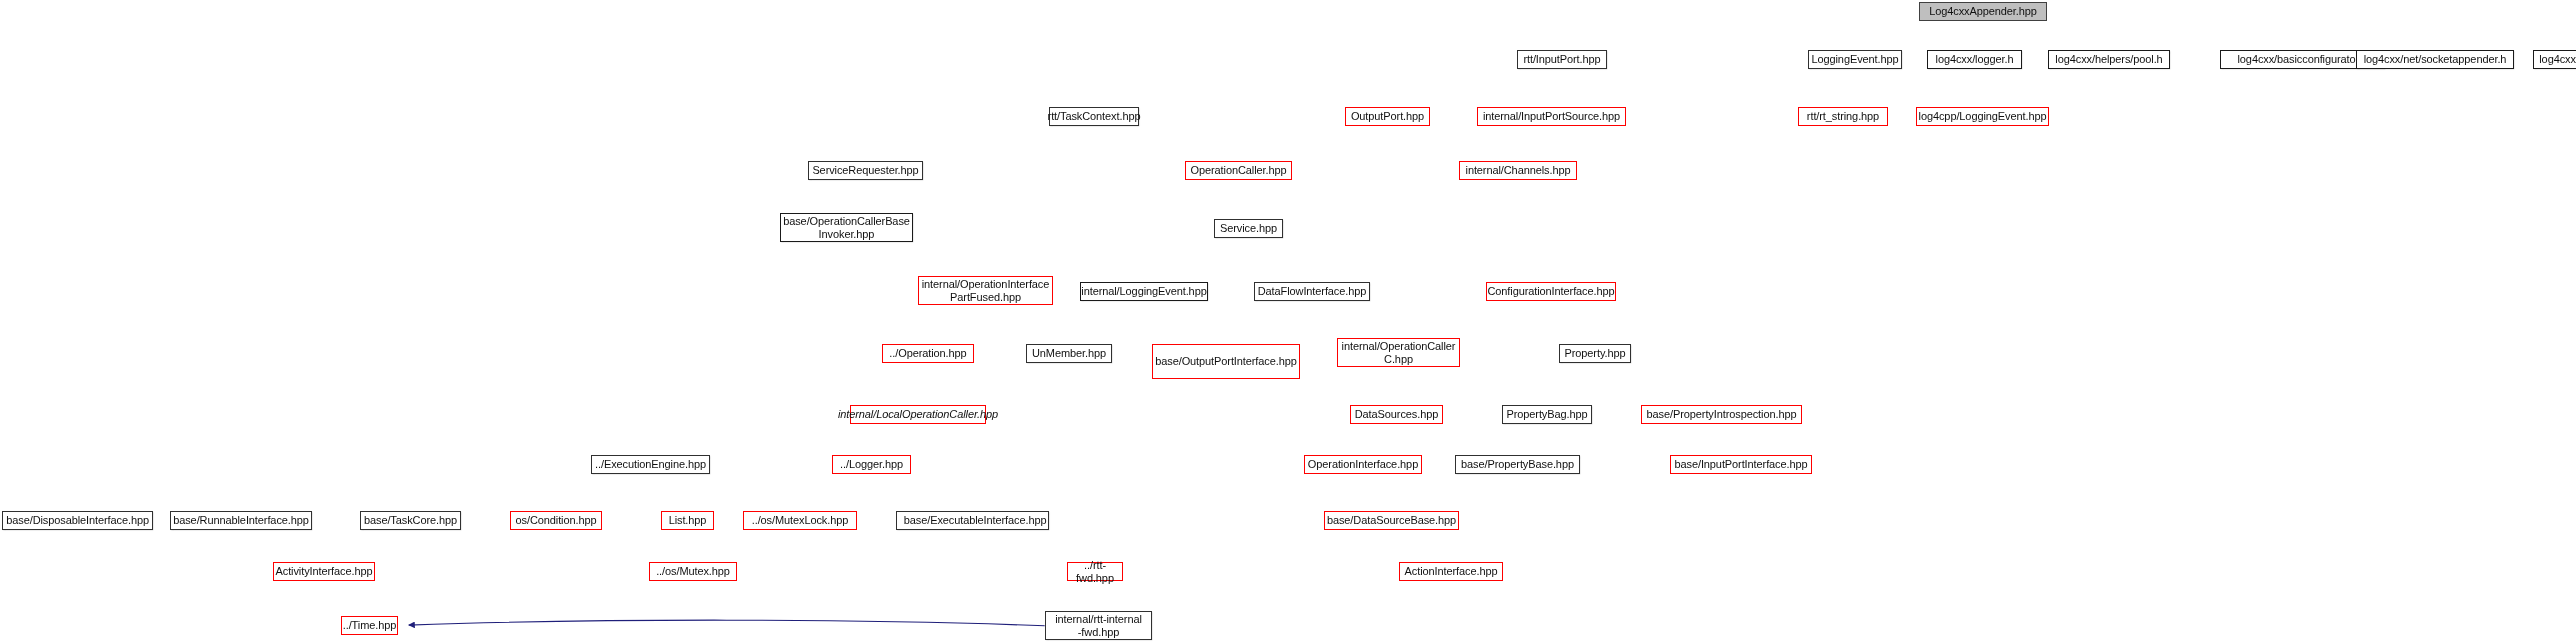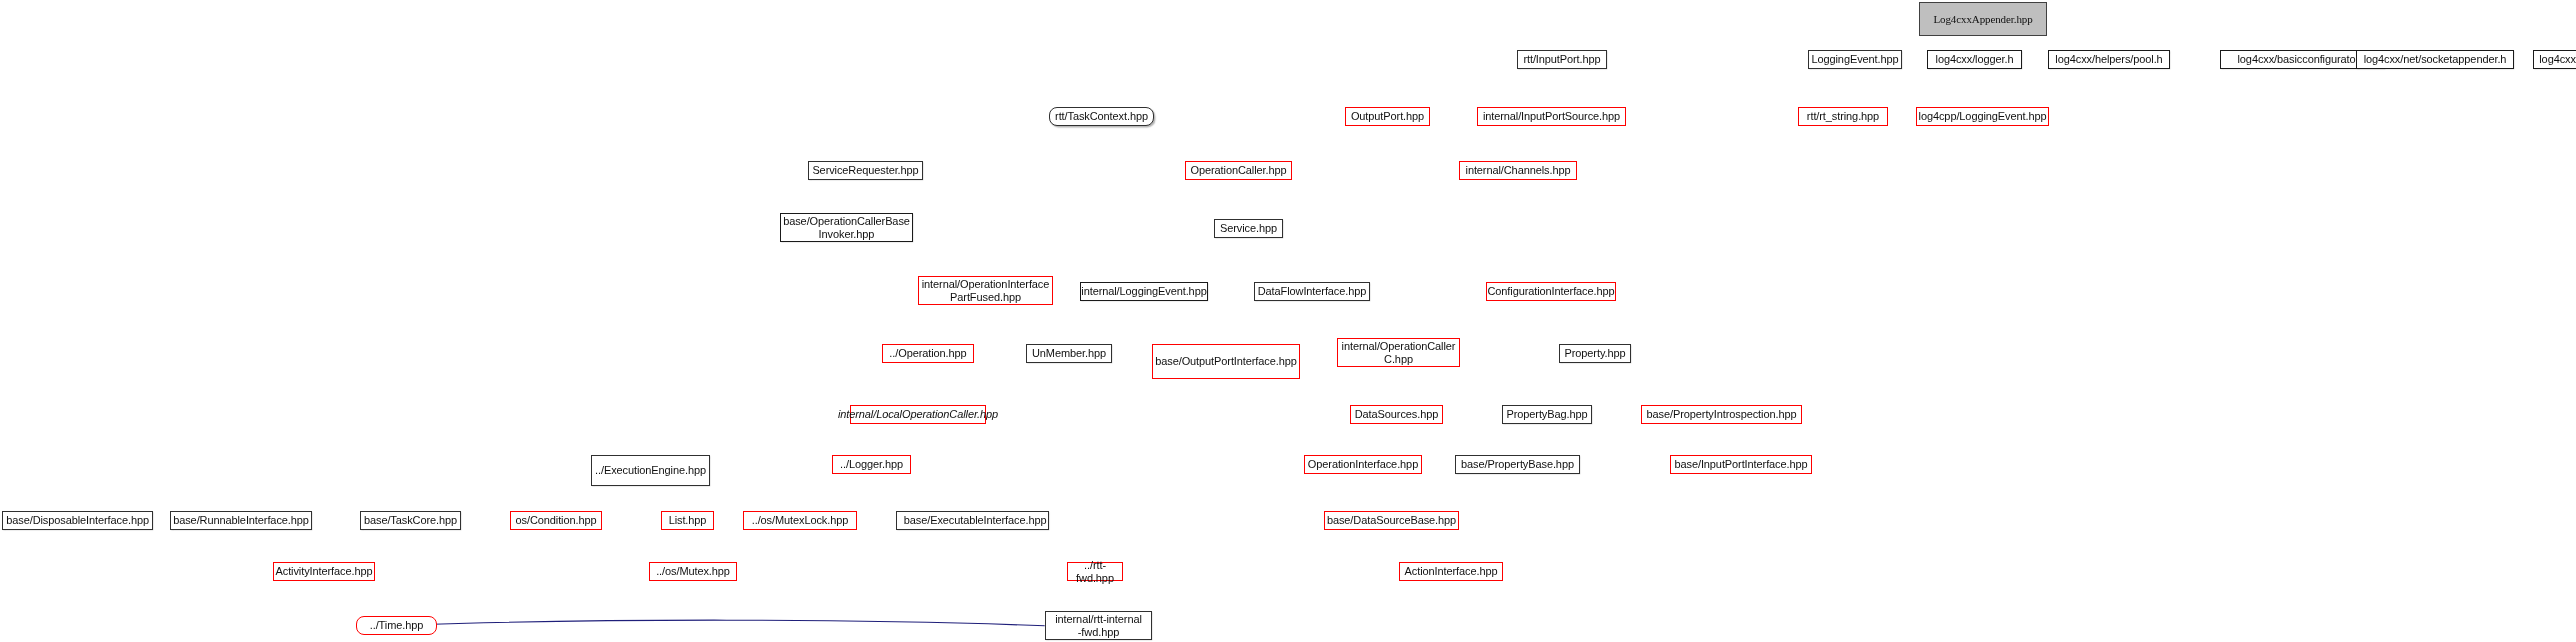--- a/index.html
+++ b/index.html
@@ -153,29 +153,29 @@
         <path d="M NaN 756 C NaN NaN, NaN NaN, NaN 802" fill="none" stroke="#1f1f7a" stroke-width="1.6" marker-end="url(#arrow)"></path>
         <path d="M NaN 829 C NaN NaN, NaN NaN, NaN 878" fill="none" stroke="#1f1f7a" stroke-width="1.6" marker-end="url(#arrow)"></path>
         <path d="M NaN 829 C NaN NaN, NaN NaN, NaN 872" fill="none" stroke="#1f1f7a" stroke-width="1.6" marker-end="url(#arrow)"></path>
         <path d="M NaN 829 C NaN NaN, NaN NaN, NaN 872" fill="none" stroke="#1f1f7a" stroke-width="1.6" marker-end="url(#arrow)"></path>
         <path d="M NaN 829 C NaN NaN, NaN NaN, NaN 872" fill="none" stroke="#1f1f7a" stroke-width="1.6" marker-end="url(#arrow)"></path>
         <path d="M NaN 756 C NaN NaN, NaN NaN, NaN 802" fill="none" stroke="#1f1f7a" stroke-width="1.6" marker-end="url(#arrow)"></path>
         <path d="M 1490 892.5 C 1217.911025351623 882.2000060779208, 855.111025351623 881.8000060779207, 583 891.5" fill="none" stroke="#1f1f7a" stroke-width="1.6" marker-end="url(#arrow)"></path>
       </g>
   </svg>
   <div id="nodes-group">
-      <div class="node root" style="left: 1919px; top: 2.1px; width: 128px; height: 34px; font-family: Liberation Serif, serif;">Log4cxxAppender.hpp</div>
+      <div class="node root" style="left: 1919px; top: 2.1px; width: 128px; height: 19px;">Log4cxxAppender.hpp</div>
       <div class="node bold" style="left: 1517px; top: 50px; width: 90px; height: 19px;">rtt/InputPort.hpp</div>
       <div class="node bold" style="left: 1808px; top: 50px; width: 94px; height: 19px;">LoggingEvent.hpp</div>
       <div class="node" style="left: 1927px; top: 50px; width: 95px; height: 19px;">log4cxx/logger.h</div>
       <div class="node" style="left: 2048px; top: 50px; width: 122px; height: 19px;">log4cxx/helpers/pool.h</div>
       <div class="node" style="left: 2192px; top: 50px; width: 165px; height: 19px; margin-left: 28px;">log4cxx/basicconfigurator.h</div>
       <div class="node" style="left: 2356px; top: 50px; width: 158px; height: 19px;">log4cxx/net/socketappender.h</div>
       <div class="node" style="left: 2533px; top: 50px; width: 121px; height: 19px;">log4cxx/simplelayout.h</div>
-      <div class="node bold" style="left: 1049px; top: 107px; width: 105px; height: 19px; border-radius: 8px;">rtt/TaskContext.hpp</div>
+      <div class="node bold" style="left: 1049px; top: 107px; width: 90px; height: 19px;">rtt/TaskContext.hpp</div>
       <div class="node red" style="left: 1345px; top: 107px; width: 85px; height: 19px;">OutputPort.hpp</div>
       <div class="node red" style="left: 1477px; top: 107px; width: 149px; height: 19px;">internal/InputPortSource.hpp</div>
       <div class="node red" style="left: 1798px; top: 107px; width: 90px; height: 19px;">rtt/rt_string.hpp</div>
       <div class="node red" style="left: 1916px; top: 107px; width: 133px; height: 19px;">log4cpp/LoggingEvent.hpp</div>
       <div class="node bold" style="left: 808px; top: 161px; width: 115px; height: 19px;">ServiceRequester.hpp</div>
       <div class="node red" style="left: 1185px; top: 161px; width: 107px; height: 19px;">OperationCaller.hpp</div>
       <div class="node red" style="left: 1459px; top: 161px; width: 118px; height: 19px;">internal/Channels.hpp</div>
       <div class="node" style="left: 780px; top: 213px; width: 133px; height: 29px;">base/OperationCallerBase
 Invoker.hpp</div>
       <div class="node bold" style="left: 1214px; top: 219px; width: 69px; height: 19px;">Service.hpp</div>
@@ -187,35 +187,35 @@
       <div class="node red" style="left: 882px; top: 344px; width: 92px; height: 19px;">../Operation.hpp</div>
       <div class="node bold" style="left: 1026px; top: 344px; width: 86px; height: 19px;">UnMember.hpp</div>
       <div class="node red" style="left: 1152px; top: 344px; width: 148px; height: 35px;">base/OutputPortInterface.hpp</div>
       <div class="node red" style="left: 1337px; top: 338px; width: 123px; height: 29px;">internal/OperationCaller
 C.hpp</div>
       <div class="node bold" style="left: 1559px; top: 344px; width: 72px; height: 19px;">Property.hpp</div>
       <div class="node red" style="left: 850px; top: 405px; width: 136px; height: 19px; font-style: italic;">internal/LocalOperationCaller.hpp</div>
       <div class="node red" style="left: 1350px; top: 405px; width: 93px; height: 19px;">DataSources.hpp</div>
       <div class="node bold" style="left: 1502px; top: 405px; width: 90px; height: 19px;">PropertyBag.hpp</div>
       <div class="node red" style="left: 1641px; top: 405px; width: 161px; height: 19px;">base/PropertyIntrospection.hpp</div>
-      <div class="node bold" style="left: 591px; top: 455px; width: 119px; height: 31px; text-align: right;">../ExecutionEngine.hpp</div>
+      <div class="node bold" style="left: 591px; top: 455px; width: 119px; height: 19px; text-align: right;">../ExecutionEngine.hpp</div>
       <div class="node red" style="left: 832px; top: 455px; width: 79px; height: 19px;">../Logger.hpp</div>
       <div class="node red" style="left: 1304px; top: 455px; width: 118px; height: 19px;">OperationInterface.hpp</div>
       <div class="node bold" style="left: 1455px; top: 455px; width: 125px; height: 19px;">base/PropertyBase.hpp</div>
       <div class="node red" style="left: 1670px; top: 455px; width: 142px; height: 19px;">base/InputPortInterface.hpp</div>
       <div class="node bold" style="left: 2.1px; top: 511px; width: 151px; height: 19px;">base/DisposableInterface.hpp</div>
       <div class="node bold" style="left: 170px; top: 511px; width: 142px; height: 19px;">base/RunnableInterface.hpp</div>
       <div class="node bold" style="left: 360px; top: 511px; width: 101px; height: 19px;">base/TaskCore.hpp</div>
       <div class="node red" style="left: 510px; top: 511px; width: 92px; height: 19px;">os/Condition.hpp</div>
       <div class="node red" style="left: 661px; top: 511px; width: 53px; height: 19px;">List.hpp</div>
       <div class="node red" style="left: 743px; top: 511px; width: 114px; height: 19px;">../os/MutexLock.hpp</div>
       <div class="node bold" style="left: 896px; top: 511px; width: 153px; height: 19px; padding-left: 8px;">base/ExecutableInterface.hpp</div>
       <div class="node red" style="left: 273px; top: 562px; width: 102px; height: 19px;">ActivityInterface.hpp</div>
       <div class="node red" style="left: 649px; top: 562px; width: 88px; height: 19px;">../os/Mutex.hpp</div>
       <div class="node red" style="left: 1067px; top: 562px; width: 56px; height: 19px;">../rtt-fwd.hpp</div>
       <div class="node red" style="left: 1399px; top: 562px; width: 104px; height: 19px;">ActionInterface.hpp</div>
       <div class="node red" style="left: 1324px; top: 511px; width: 135px; height: 19px;">base/DataSourceBase.hpp</div>
-      <div class="node red" style="left: 356px; top: 616px; width: 81px; height: 19px; border-radius: 8px;">../Time.hpp</div>
+      <div class="node red" style="left: 341px; top: 616px; width: 57px; height: 19px;">../Time.hpp</div>
       <div class="node bold" style="left: 1045px; top: 611px; width: 107px; height: 29px;">internal/rtt-internal
 -fwd.hpp</div>
     </div>
 </div>
 
 
 </body></html>

